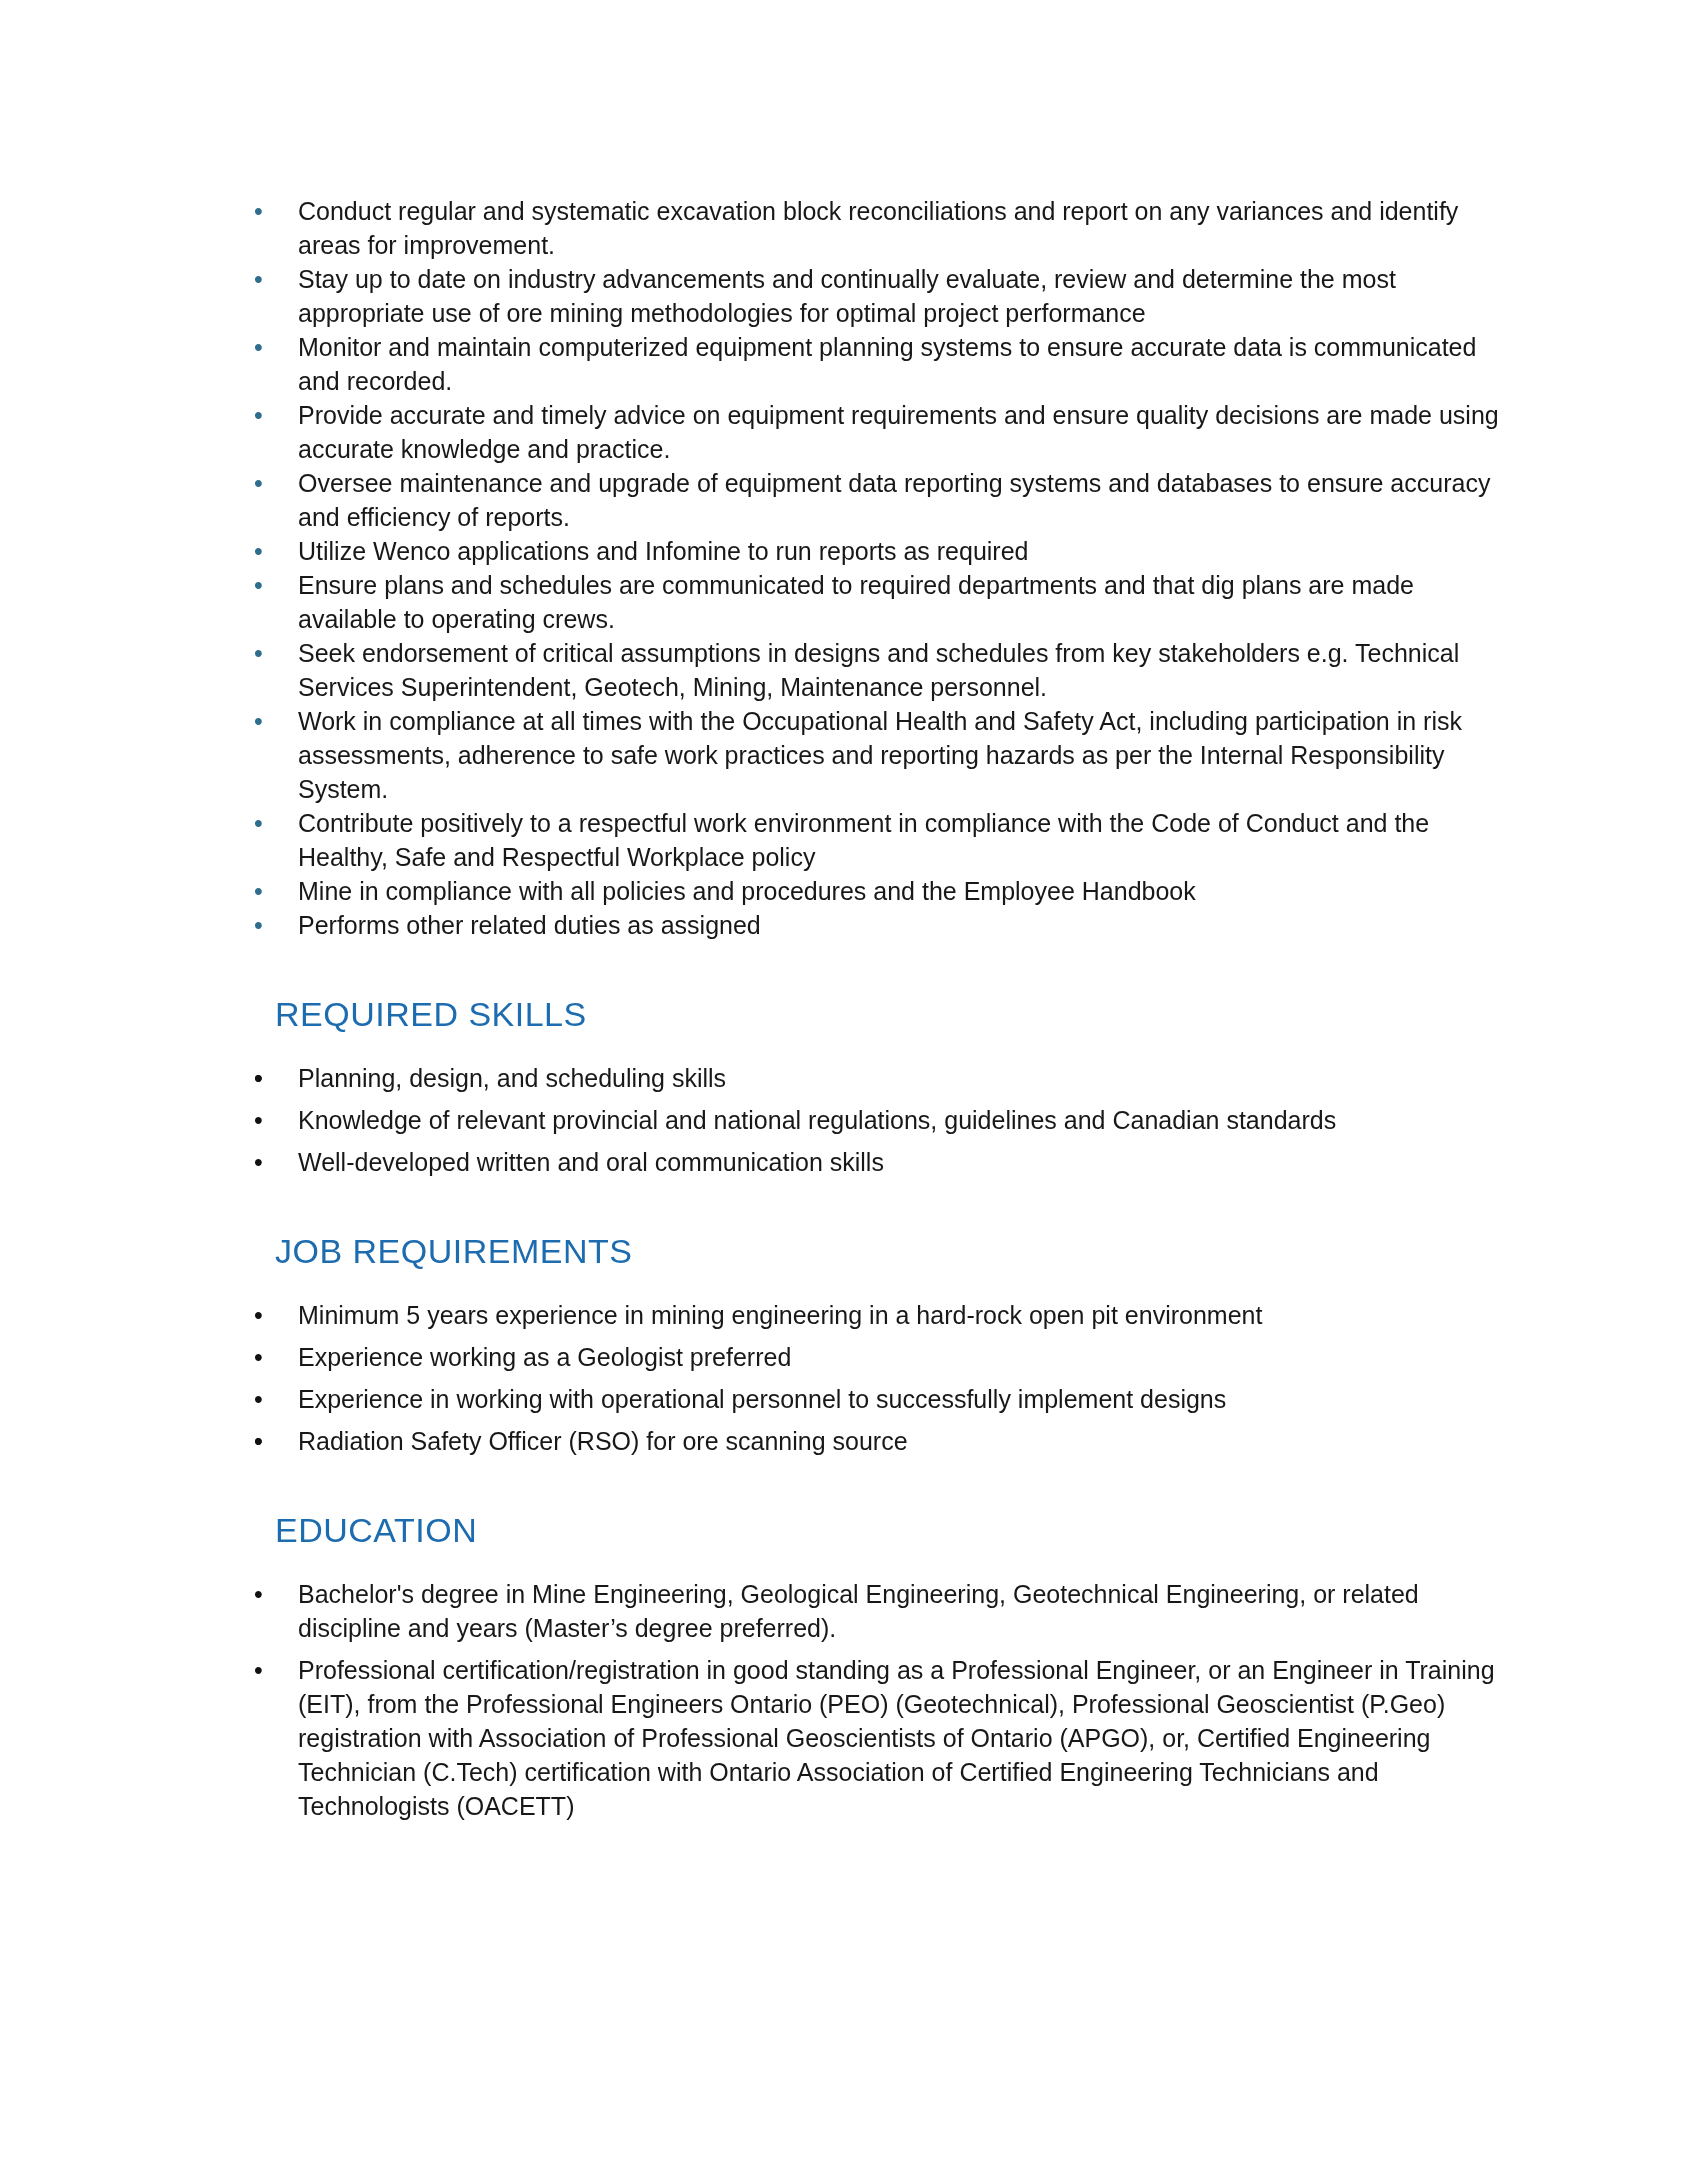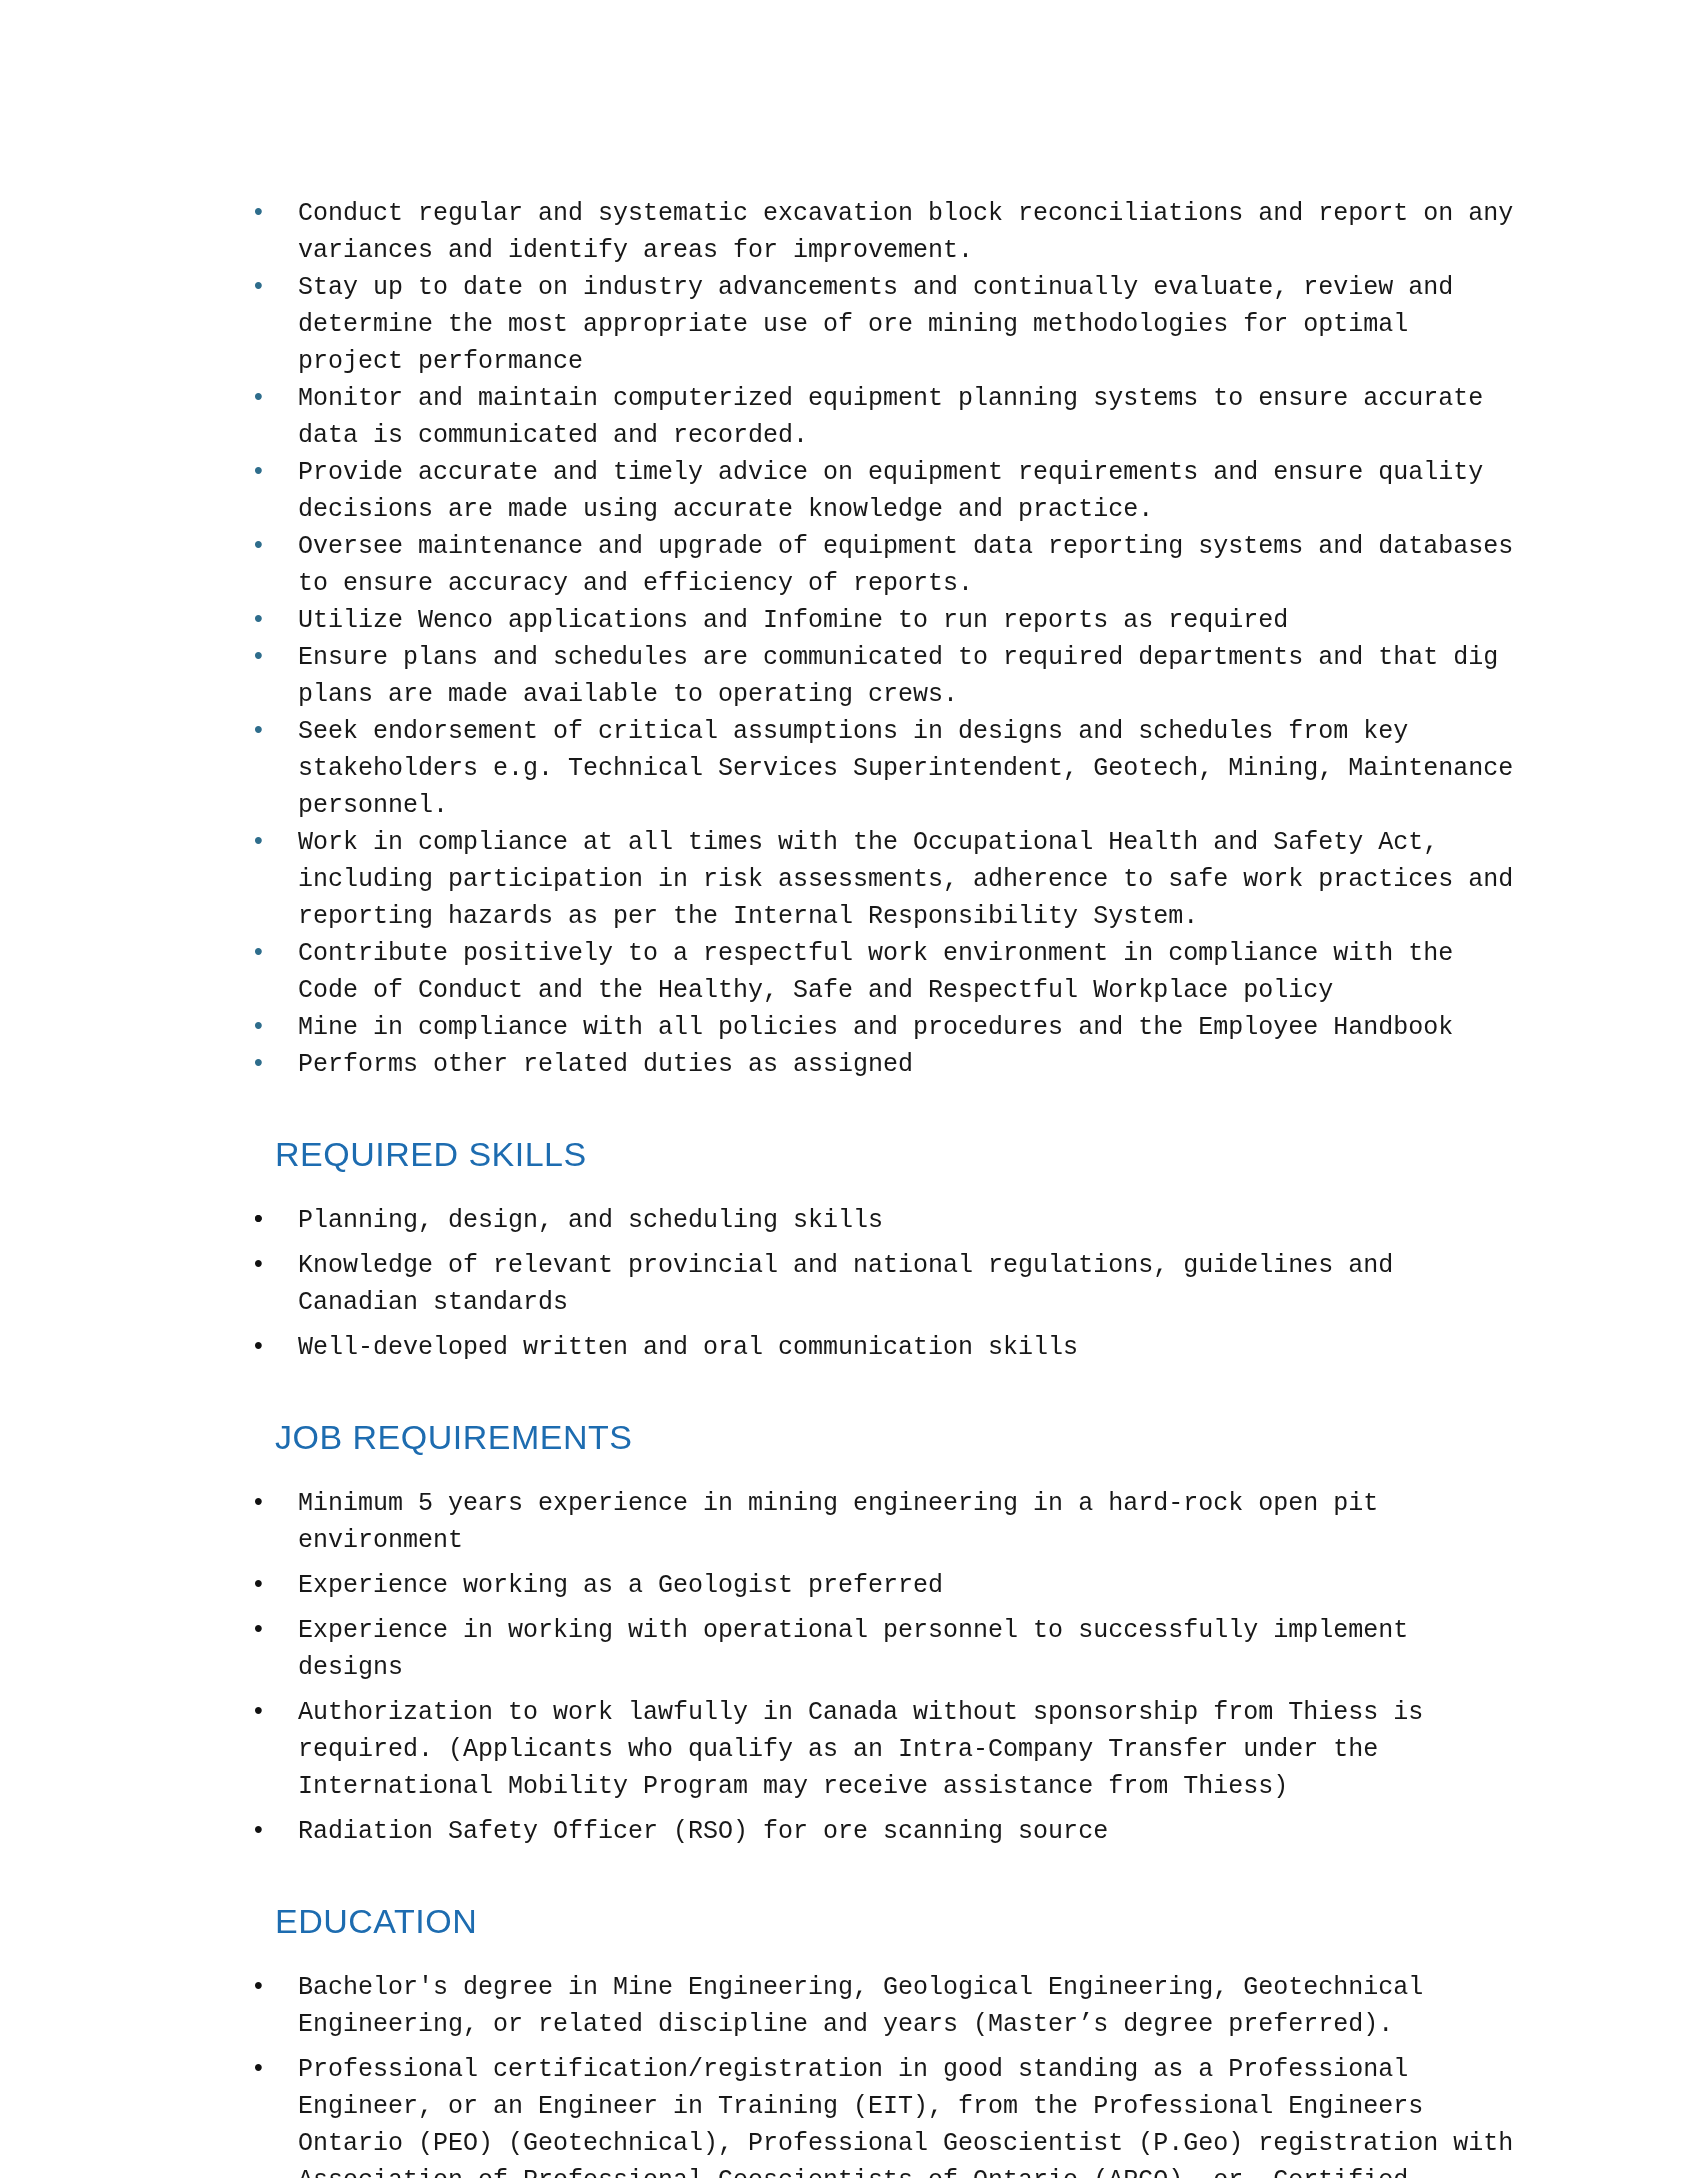--- a/index.html
+++ b/index.html
@@ -47,21 +47,21 @@
   .list.teal .bullet { color: #2e6d8c; }
   .list.black .bullet { color: #111111; }
   .heading {
     margin: 55px 0 30px 27px;
     font-size: 34px;
     line-height: 34px;
     font-weight: 400;
     letter-spacing: 0.5px;
     color: #1d6cb0;
   }
-  .txt { display: inline; font-family: Liberation Mono, monospace; }
+  .txt { display: inline; }
 </style>
 </head>
 <body>
 
 <div class="page">
 
   <section>
     <ul class="list teal">
       <li><span class="bullet">•</span><span class="txt">Conduct regular and systematic excavation block reconciliations and report on any variances and identify areas for improvement.</span></li>
       <li><span class="bullet">•</span><span class="txt">Stay up to date on industry advancements and continually evaluate, review and determine the most appropriate use of ore mining methodologies for optimal project performance</span></li>
@@ -87,21 +87,21 @@
       <li><span class="bullet">•</span><span class="txt">Well-developed written and oral communication skills</span></li>
     </ul>
   </section>
 
   <section>
     <h2 class="heading">JOB REQUIREMENTS</h2>
     <ul class="list black spaced">
       <li><span class="bullet">•</span><span class="txt">Minimum 5 years experience in mining engineering in a hard-rock open pit environment</span></li>
       <li><span class="bullet">•</span><span class="txt">Experience working as a Geologist preferred</span></li>
       <li><span class="bullet">•</span><span class="txt">Experience in working with operational personnel to successfully implement designs</span></li>
-      <li><span class="bullet">•</span><span class="txt">Authorization to work lawfully in Canada without sponsorship from Thiess is required. (Applicants who qualify as an Intra-Company Transfer under the International Mobility Program may receive assistance from Thiess)</span></li>
+      <li><span class="bullet">•</span></li>
       <li><span class="bullet">•</span><span class="txt">Radiation Safety Officer (RSO) for ore scanning source</span></li>
     </ul>
   </section>
 
   <section>
     <h2 class="heading">EDUCATION</h2>
     <ul class="list black spaced">
       <li><span class="bullet">•</span><span class="txt">Bachelor's degree in Mine Engineering, Geological Engineering, Geotechnical Engineering, or related discipline and years (Master’s degree preferred).</span></li>
       <li><span class="bullet">•</span><span class="txt">Professional certification/registration in good standing as a Professional Engineer, or an Engineer in Training (EIT), from the Professional Engineers Ontario (PEO) (Geotechnical), Professional Geoscientist (P.Geo) registration with Association of Professional Geoscientists of Ontario (APGO), or, Certified Engineering Technician (C.Tech) certification with Ontario Association of Certified Engineering Technicians and Technologists (OACETT)</span></li>
     </ul>

